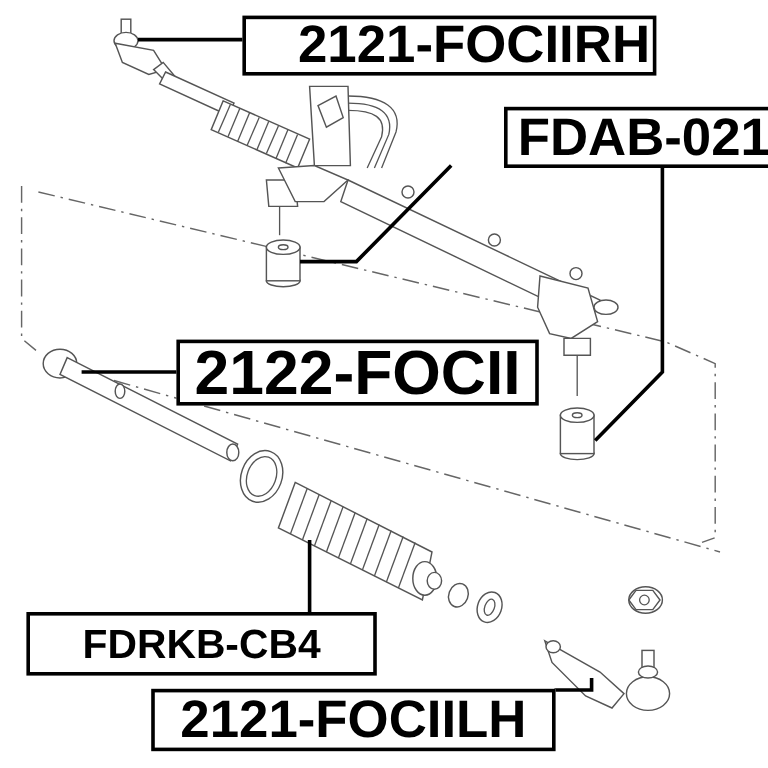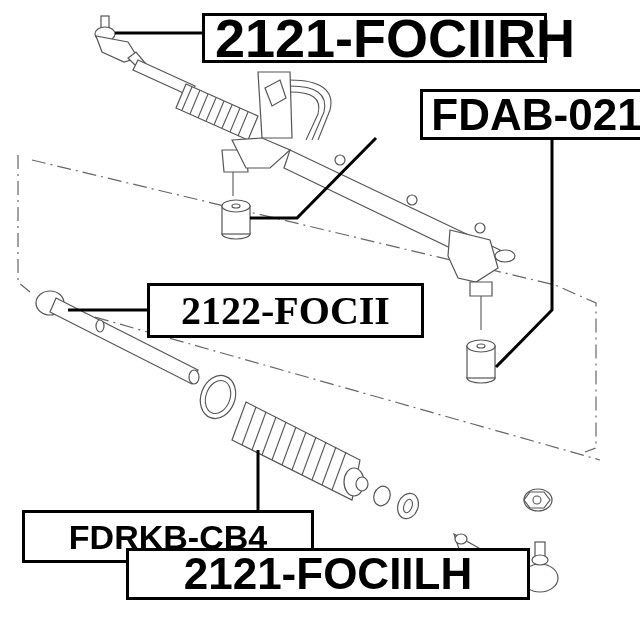--- a/index.html
+++ b/index.html
@@ -11,25 +11,25 @@
     border: 3px solid #000;
     background: #fff;
     color: #000;
     font-family: "Liberation Sans", sans-serif;
     font-weight: bold;
     display: flex; align-items: center; justify-content: center;
     letter-spacing: 0px;
     line-height: 1;
     white-space: nowrap;
   }
-  #lbl-rh  { left: 202px; top: 13px;  width: 345px; height: 50px; font-size: 54px; padding-left: 41px; }
+  #lbl-rh  { left: 202px; top: 13px;  width: 345px; height: 50px; font-size: 44px; padding-left: 41px; }
   #lbl-fdab{ left: 385px; top: 89px;  width: 233px; height: 51px; font-size: 44px; margin-left: 35px; }
-  #lbl-ti  { left: 147px; top: 283px; width: 277px; height: 55px; font-size: 40px; font-family: Liberation Serif, serif; }
+  #lbl-ti  { left: 147px; top: 283px; width: 302px; height: 55px; font-size: 52px; }
   #lbl-boot{ left: 22px;  top: 510px; width: 292px; height: 53px; font-size: 34px; }
-  #lbl-lh  { left: 126px; top: 548px; width: 404px; height: 52px; font-size: 44px; }
+  #lbl-lh  { left: 126px; top: 574px; width: 337px; height: 52px; font-size: 44px; }
   .part { fill: #fff; stroke: #555; stroke-width: 1.2; }
   .thin { fill: none; stroke: #555; stroke-width: 1.1; }
   .dash { fill: none; stroke: #666; stroke-width: 1.2; stroke-dasharray: 14 5 2 5; }
   .leader { fill: none; stroke: #000; stroke-width: 3; }
 </style>
 </head>
 <body>
 
 <svg id="diagram" viewBox="0 0 640 640" xmlns="http://www.w3.org/2000/svg">
 

